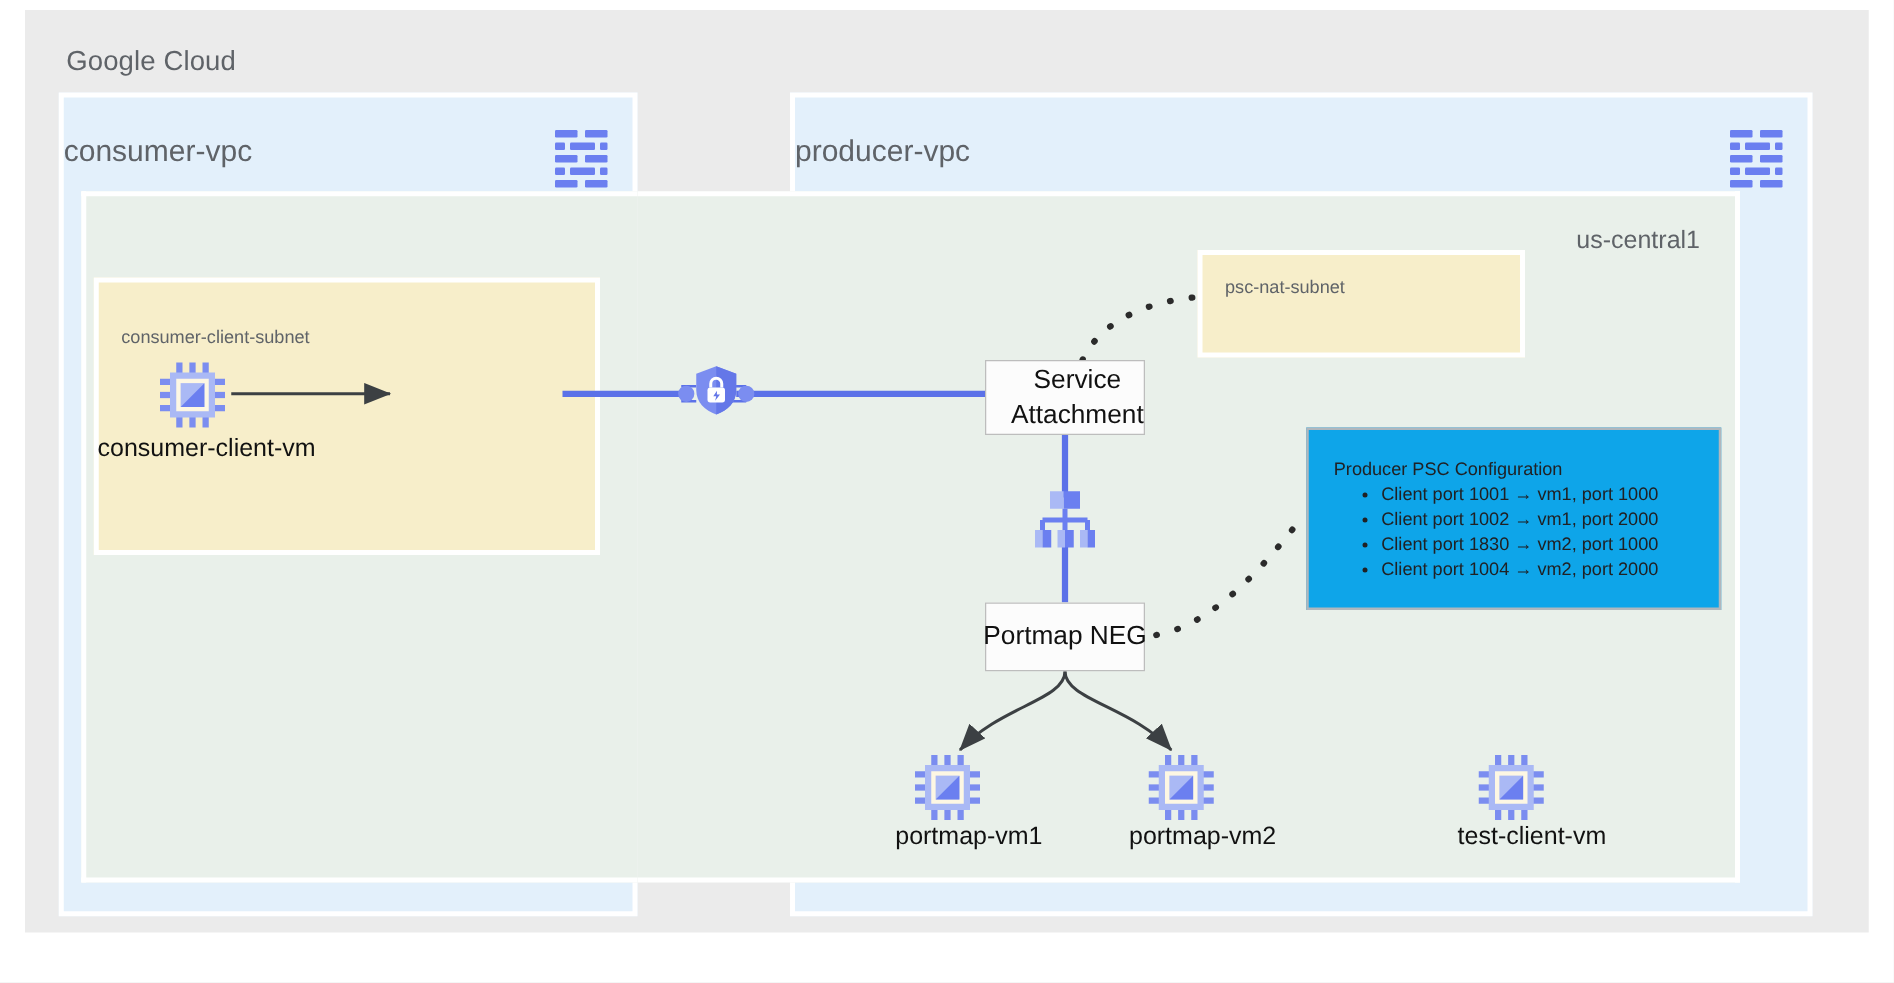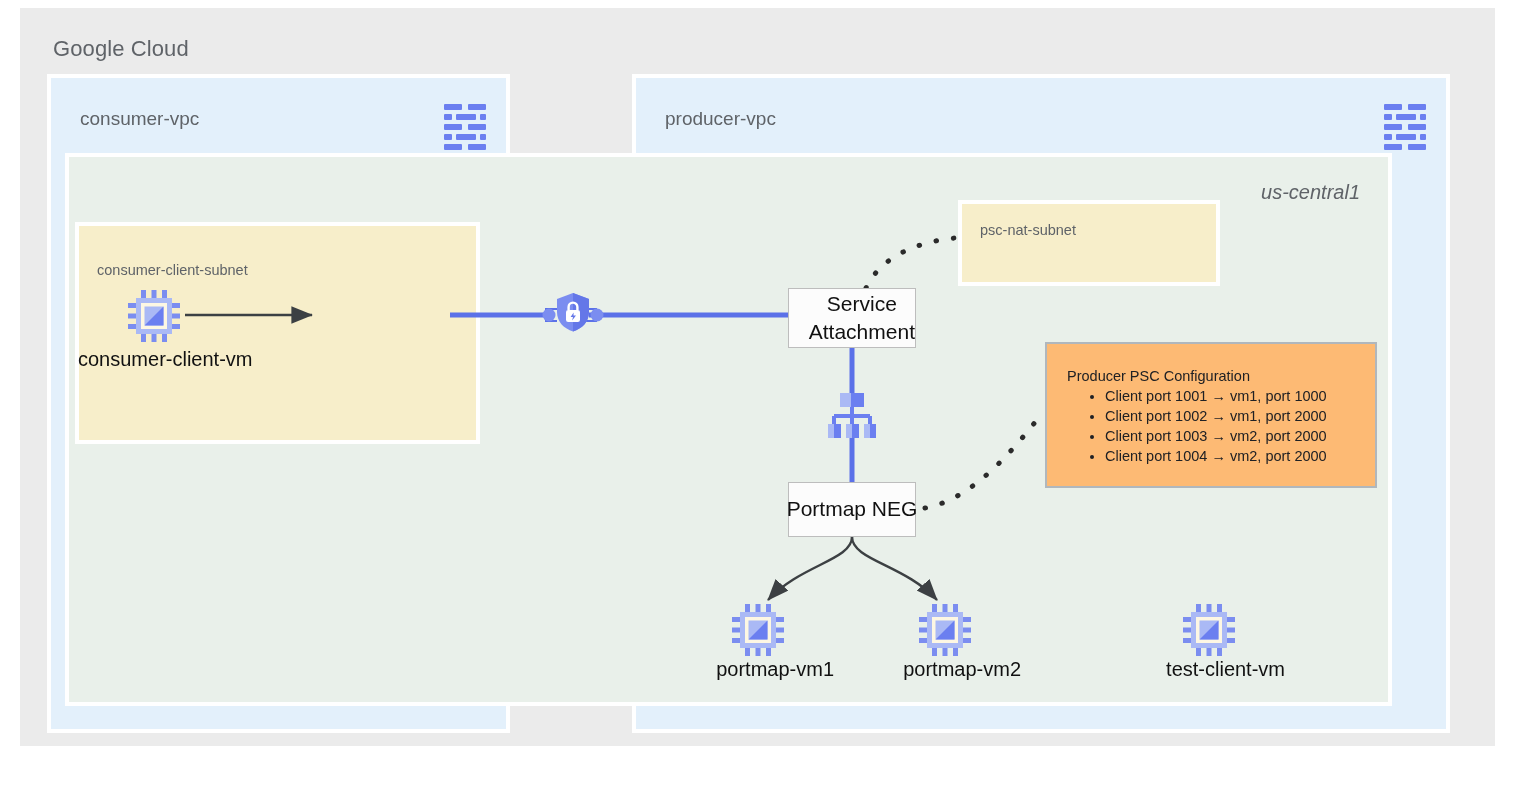--- a/index.html
+++ b/index.html
@@ -19,35 +19,35 @@
   .gcloud-title{
     position:absolute;left:33px;top:28px;
     font-size:22px;color:#5f6368;letter-spacing:.1px;white-space:nowrap;
   }
 
   
   .vpc{position:absolute;background:#e3f0fb;border:4px solid #ffffff;box-sizing:border-box;}
   #vpc-consumer{left:47px;top:74px;width:463px;height:659px;}
   #vpc-producer{left:632px;top:74px;width:818px;height:659px;}
   .vpc-title{
-    position:absolute;top:30px;left:29px;
-    font-size:19px;color:#5f6368;white-space:nowrap;
+    position:absolute;top:30px;left:0;
+    font-size:24px;color:#5f6368;white-space:nowrap;
   }
 
   
   .brick{position:absolute;top:24px;width:46px;height:46px;}
   .brick i{position:absolute;display:block;background:#6b7ff0;height:6px;border-radius:1px;}
 
   
   .region{position:absolute;background:#e9f0ea;border:4px solid #ffffff;box-sizing:border-box;}
   #region-left{left:65px;top:153px;width:445px;height:553px;border-right:none;}
   #region-mid{left:510px;top:153px;width:122px;height:553px;border-left:none;border-right:none;}
   #region-right{left:632px;top:153px;width:760px;height:553px;border-left:none;}
   .region-label{
-    position:absolute;right:28px;top:24px;font-size:20px;color:#5f6368;white-space:nowrap;font-style:italic;
+    position:absolute;right:28px;top:24px;font-size:20px;color:#5f6368;white-space:nowrap;
   }
 
   
   .subnet{position:absolute;background:#f7eeca;border:4px solid #ffffff;box-sizing:border-box;}
   #subnet-consumer-client{left:75px;top:222px;width:405px;height:222px;}
   #subnet-psc-nat{left:958px;top:200px;width:262px;height:86px;}
   #subnet-producer-service{left:640px;top:375px;width:670px;height:318px;}
   .subnet-label{position:absolute;font-size:14.5px;color:#5f6368;white-space:nowrap;}
   #subnet-consumer-client .subnet-label{left:18px;top:36px;}
   #subnet-psc-nat .subnet-label{left:18px;top:18px;}
@@ -59,21 +59,21 @@
     display:flex;align-items:center;justify-content:center;text-align:center;
     font-size:21px;color:#111;line-height:1.45;white-space:nowrap;
   }
   #box-psc-endpoint{left:318px;top:289px;width:132px;height:55px;}
   #box-service-attachment{left:788px;top:288px;width:128px;height:60px;white-space:normal;justify-content:flex-end;}
   #box-portmap-neg{left:788px;top:482px;width:128px;height:55px;}
 
   
   #config-box{
     position:absolute;left:1045px;top:342px;width:332px;height:146px;
-    background:#fdba74;border:2px solid #b0b7bd;box-sizing:border-box;
+    background:#0ea5e9;border:2px solid #b0b7bd;box-sizing:border-box;
   }
   #config-box .cfg-title{
     position:absolute;left:20px;top:24px;font-size:14.5px;color:#202124;white-space:nowrap;
   }
   #config-box ul{
     position:absolute;left:36px;top:42px;margin:0;padding:0 0 0 22px;list-style:disc;
   }
   #config-box li{
     font-size:14.5px;color:#202124;line-height:20px;white-space:nowrap;
   }
@@ -311,18 +311,18 @@
       <path d="M16.5 35.5 L35.5 35.5 L35.5 16.5 Z" fill="#6b7ff0"></path>
     </svg>
   </div>
   <div class="vmlabel" style="left:1133px;top:658px;width:152px;">test-client-vm</div>
 
   <div id="config-box">
     <div class="cfg-title">Producer PSC Configuration</div>
     <ul>
       <li>Client port 1001 → vm1, port 1000</li>
       <li>Client port 1002 → vm1, port 2000</li>
-      <li>Client port 1003 → vm2, port 2000</li>
+      <li>Client port 1830 → vm2, port 1000</li>
       <li>Client port 1004 → vm2, port 2000</li>
     </ul>
   </div>
 
 </div>
 
 </body></html>

